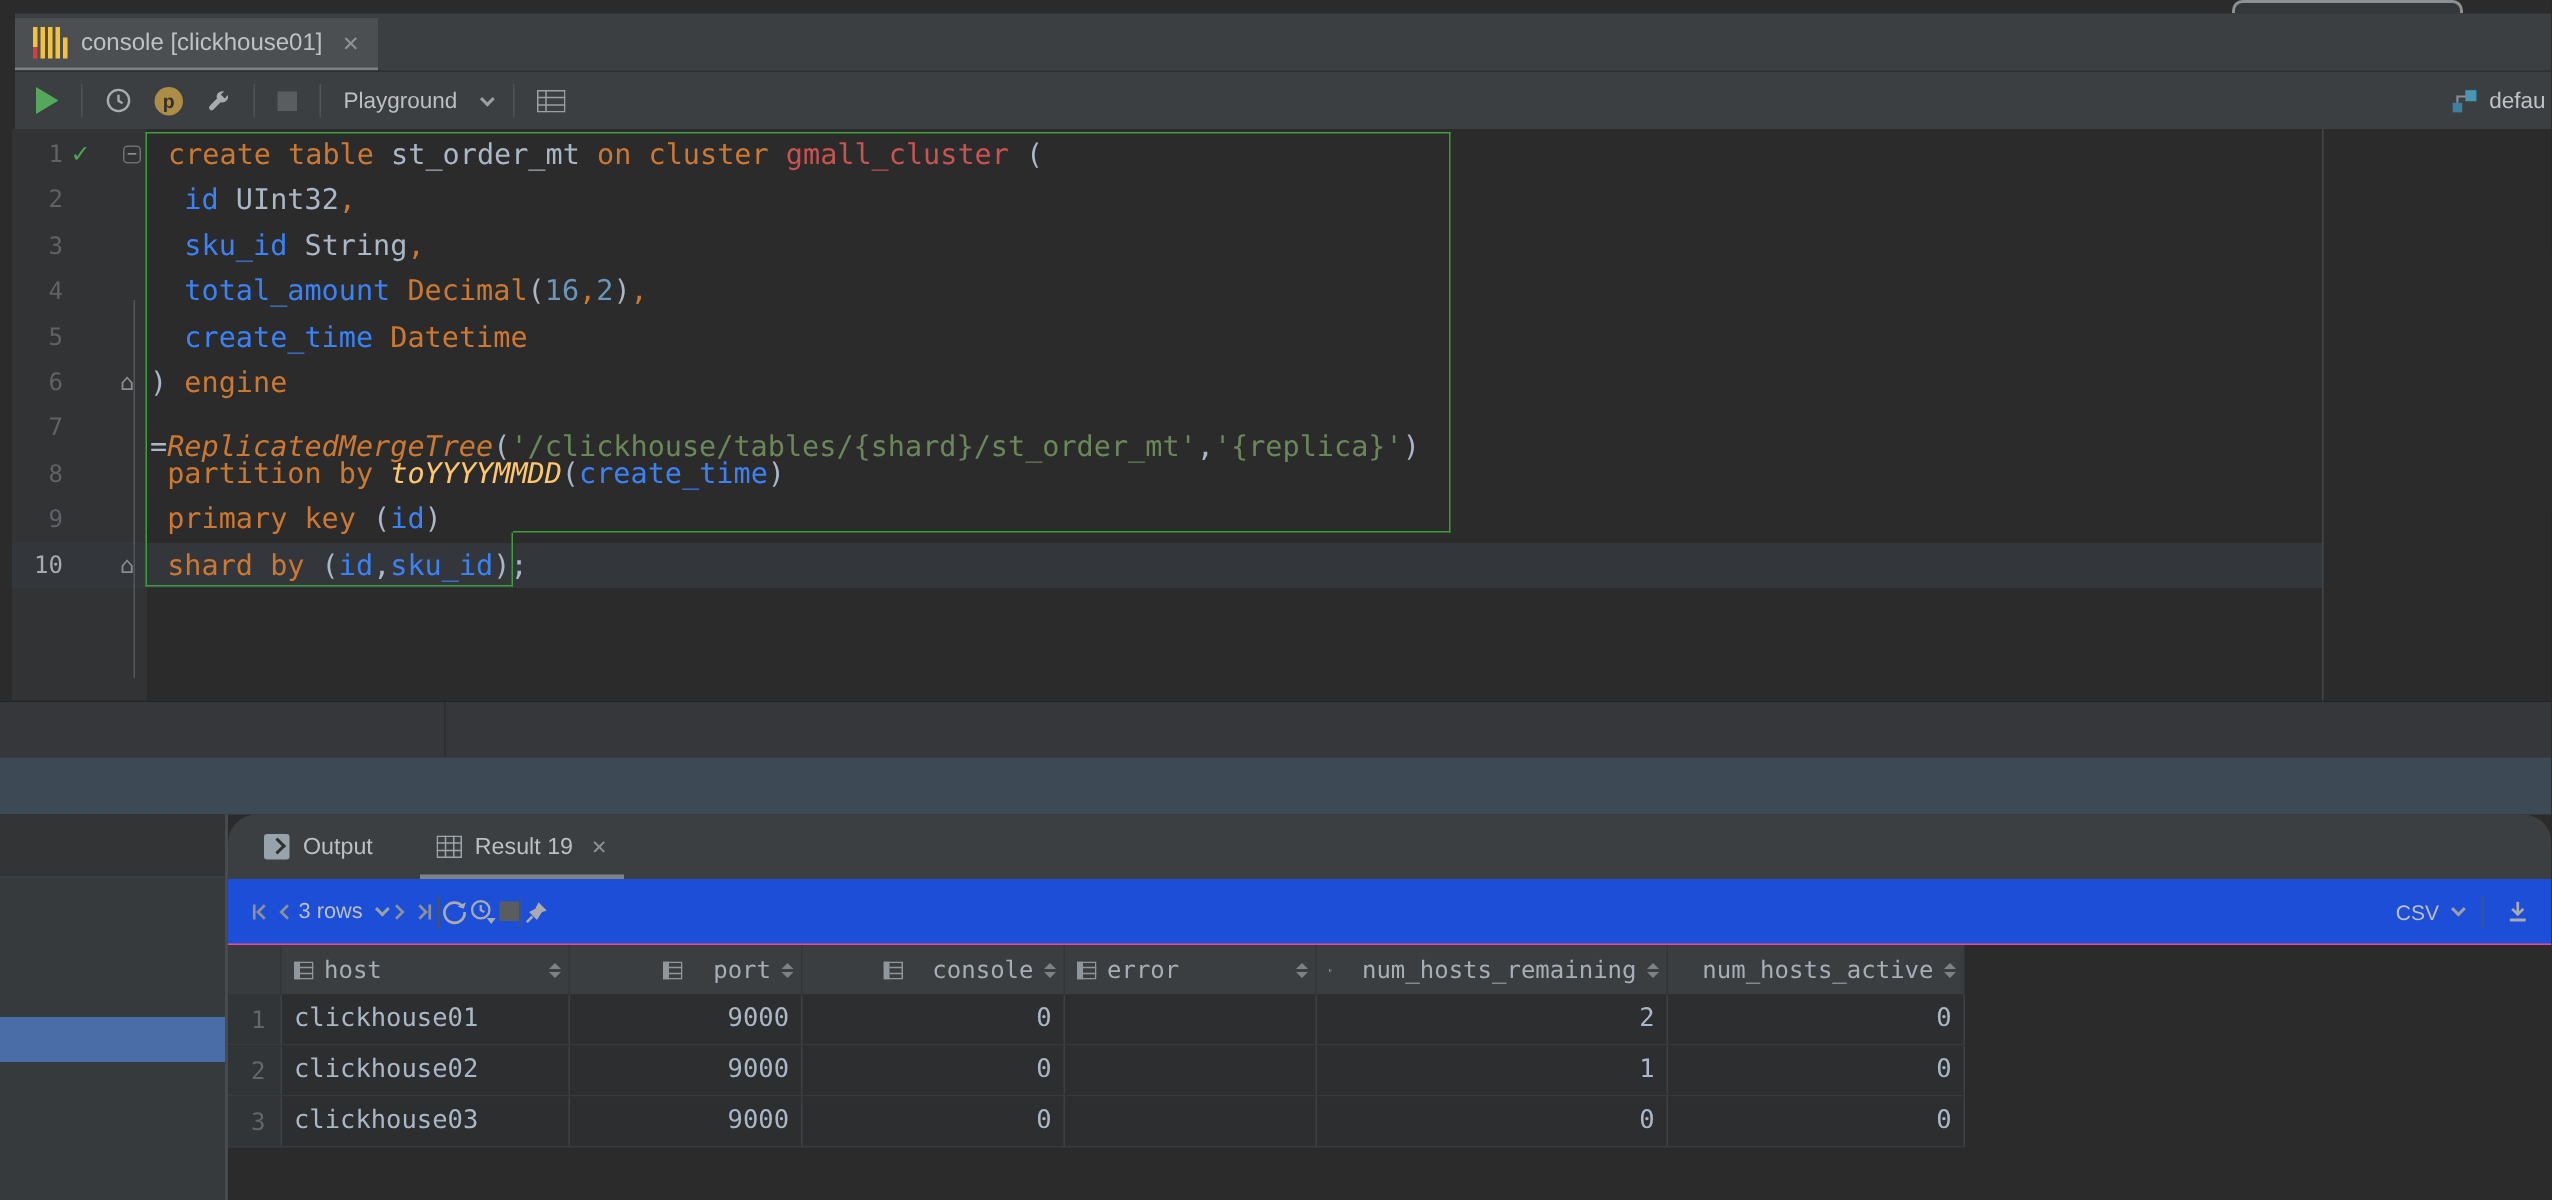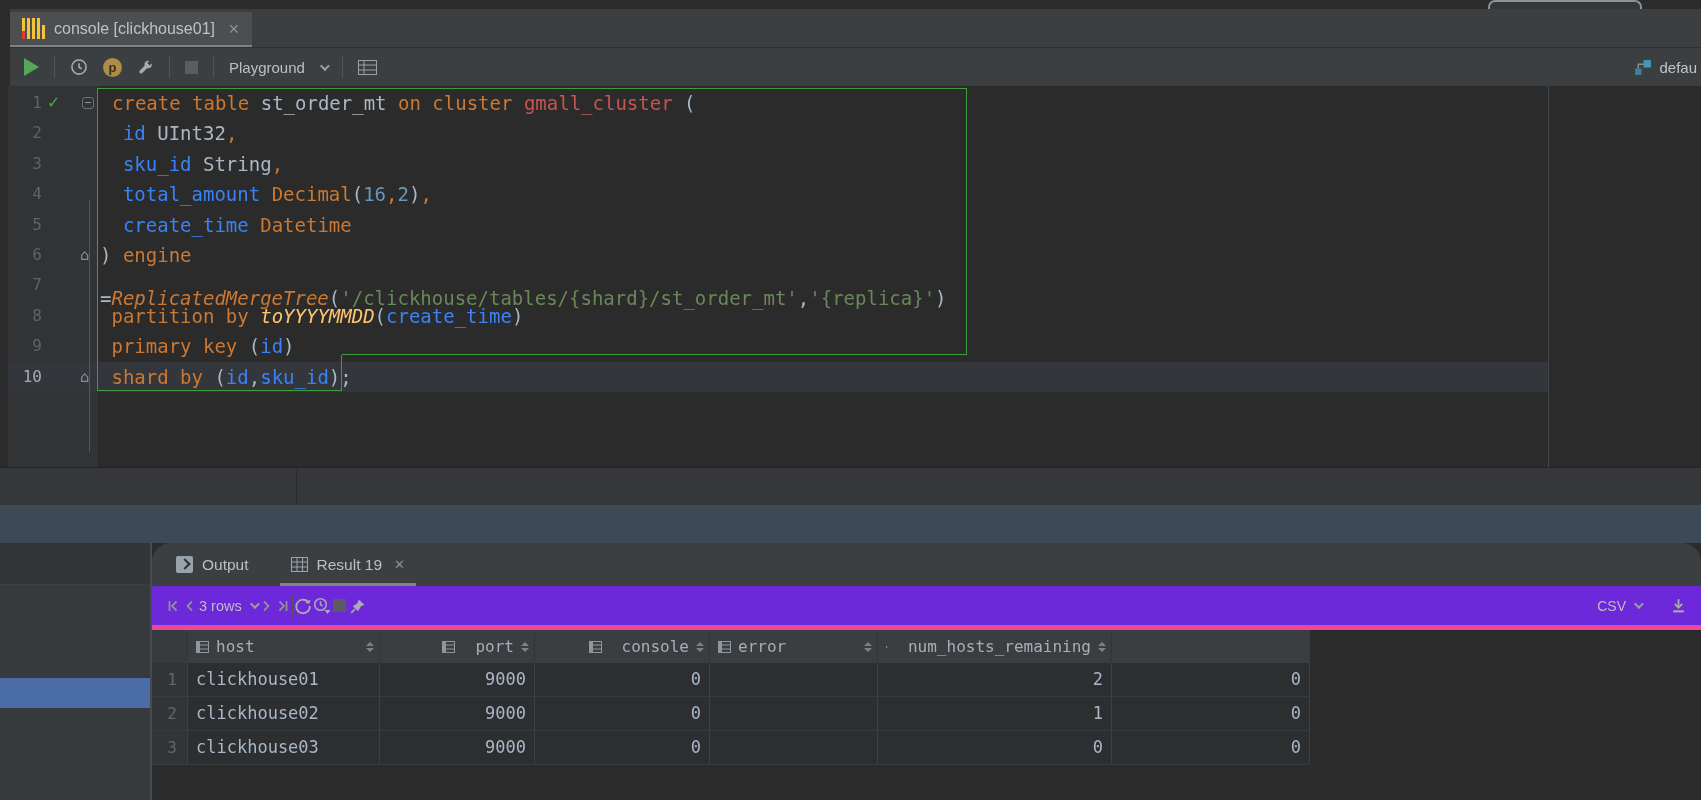--- a/index.html
+++ b/index.html
@@ -85,22 +85,22 @@
   #results { position:absolute; left:152px; top:0; width:1549px; height:257px; background:#3C3F41;border-radius:19px; }
   #res-tabs { position:absolute; left:0; top:0; width:1549px; height:43px; display:flex; align-items:center; padding-left:13px; }
   .res-tab { position:relative; height:43px; display:flex; align-items:center; gap:9px; padding:0 11px; }
   .res-tab .lbl { color:#BDBFC1; font-size:15.5px; }
   .res-tab .close { color:#8F9294; font-size:13px; margin-left:3px; }
   .res-tab.active::after { content:""; position:absolute; left:0; right:0; bottom:0; height:3px; background:#7E8387; }
   .out-icon { width:17px; height:17px; background:#97A2AA; border-radius:2px; position:relative; }
   .out-icon::before { content:""; position:absolute; left:5px; top:4px; width:6px; height:6px;
     border-right:2px solid #2F3234; border-top:2px solid #2F3234; transform:rotate(45deg); }
 
-  #res-toolbar { position:absolute; left:0; top:43px; width:1549px; height:44px; background:#6d28d9;
-    border-bottom:5px solid #ec4899; display:flex; align-items:center; padding:0 14px 0 13px; gap:1px; }
+  #res-toolbar { position:absolute; left:0; top:43px; width:1549px; height:44px; background:#1d4ed8;
+    border-bottom:1px solid #ec4899; display:flex; align-items:center; padding:0 14px 0 13px; gap:1px; }
   #res-toolbar .dd-label { font-size:14.5px; color:#BDBFC1; }
   .rt-sep { width:1px; height:22px; background:#515456; }
   #csv-group { margin-left:auto; display:flex; align-items:center; gap:8px; }
   #csv-group .dd-label { font-size:14px; }
 
   #table-area { position:absolute; left:0; top:87px; width:1549px; height:170px; background:#2B2B2B; }
 
   #grid { position:absolute; left:0; top:0; font-family:"DejaVu Sans Mono", monospace; }
   .g-head { display:flex; height:33px; background:#3B3E40; }
   .g-corner { width:36px; height:33px; background:#383B3D; border-right:1px solid #333639; }
@@ -370,20 +370,33 @@
                 </span>
               </div>
               <div class="g-th right" style="width: 234px;">
                 <svg width="13" height="12" viewBox="0 0 13 12">
                   <rect x="0.5" y="0.5" width="12" height="11" fill="none" stroke="#8F969C"></rect>
                   <rect x="0" y="0" width="4" height="12" fill="#8F969C"></rect>
                   <line x1="4" y1="4" x2="13" y2="4" stroke="#8F969C"></line>
                   <line x1="4" y1="8" x2="13" y2="8" stroke="#8F969C"></line>
                 </svg>
                 <span>num_hosts_remaining</span>
+                <span class="sort">
+                  <i class="up"></i>
+                  <i class="dn"></i>
+                </span>
+              </div>
+              <div class="g-th right" style="width: 198px;">
+                <svg width="13" height="12" viewBox="0 0 13 12">
+                  <rect x="0.5" y="0.5" width="12" height="11" fill="none" stroke="#8F969C"></rect>
+                  <rect x="0" y="0" width="4" height="12" fill="#8F969C"></rect>
+                  <line x1="4" y1="4" x2="13" y2="4" stroke="#8F969C"></line>
+                  <line x1="4" y1="8" x2="13" y2="8" stroke="#8F969C"></line>
+                </svg>
+                <span>num_hosts_active</span>
                 <span class="sort">
                   <i class="up"></i>
                   <i class="dn"></i>
                 </span>
               </div>
             </div>
             <div class="g-row">
               <div class="g-num">1</div>
               <div class="g-td" style="width: 192px;">clickhouse01</div>
               <div class="g-td right" style="width: 155px;">9000</div>

